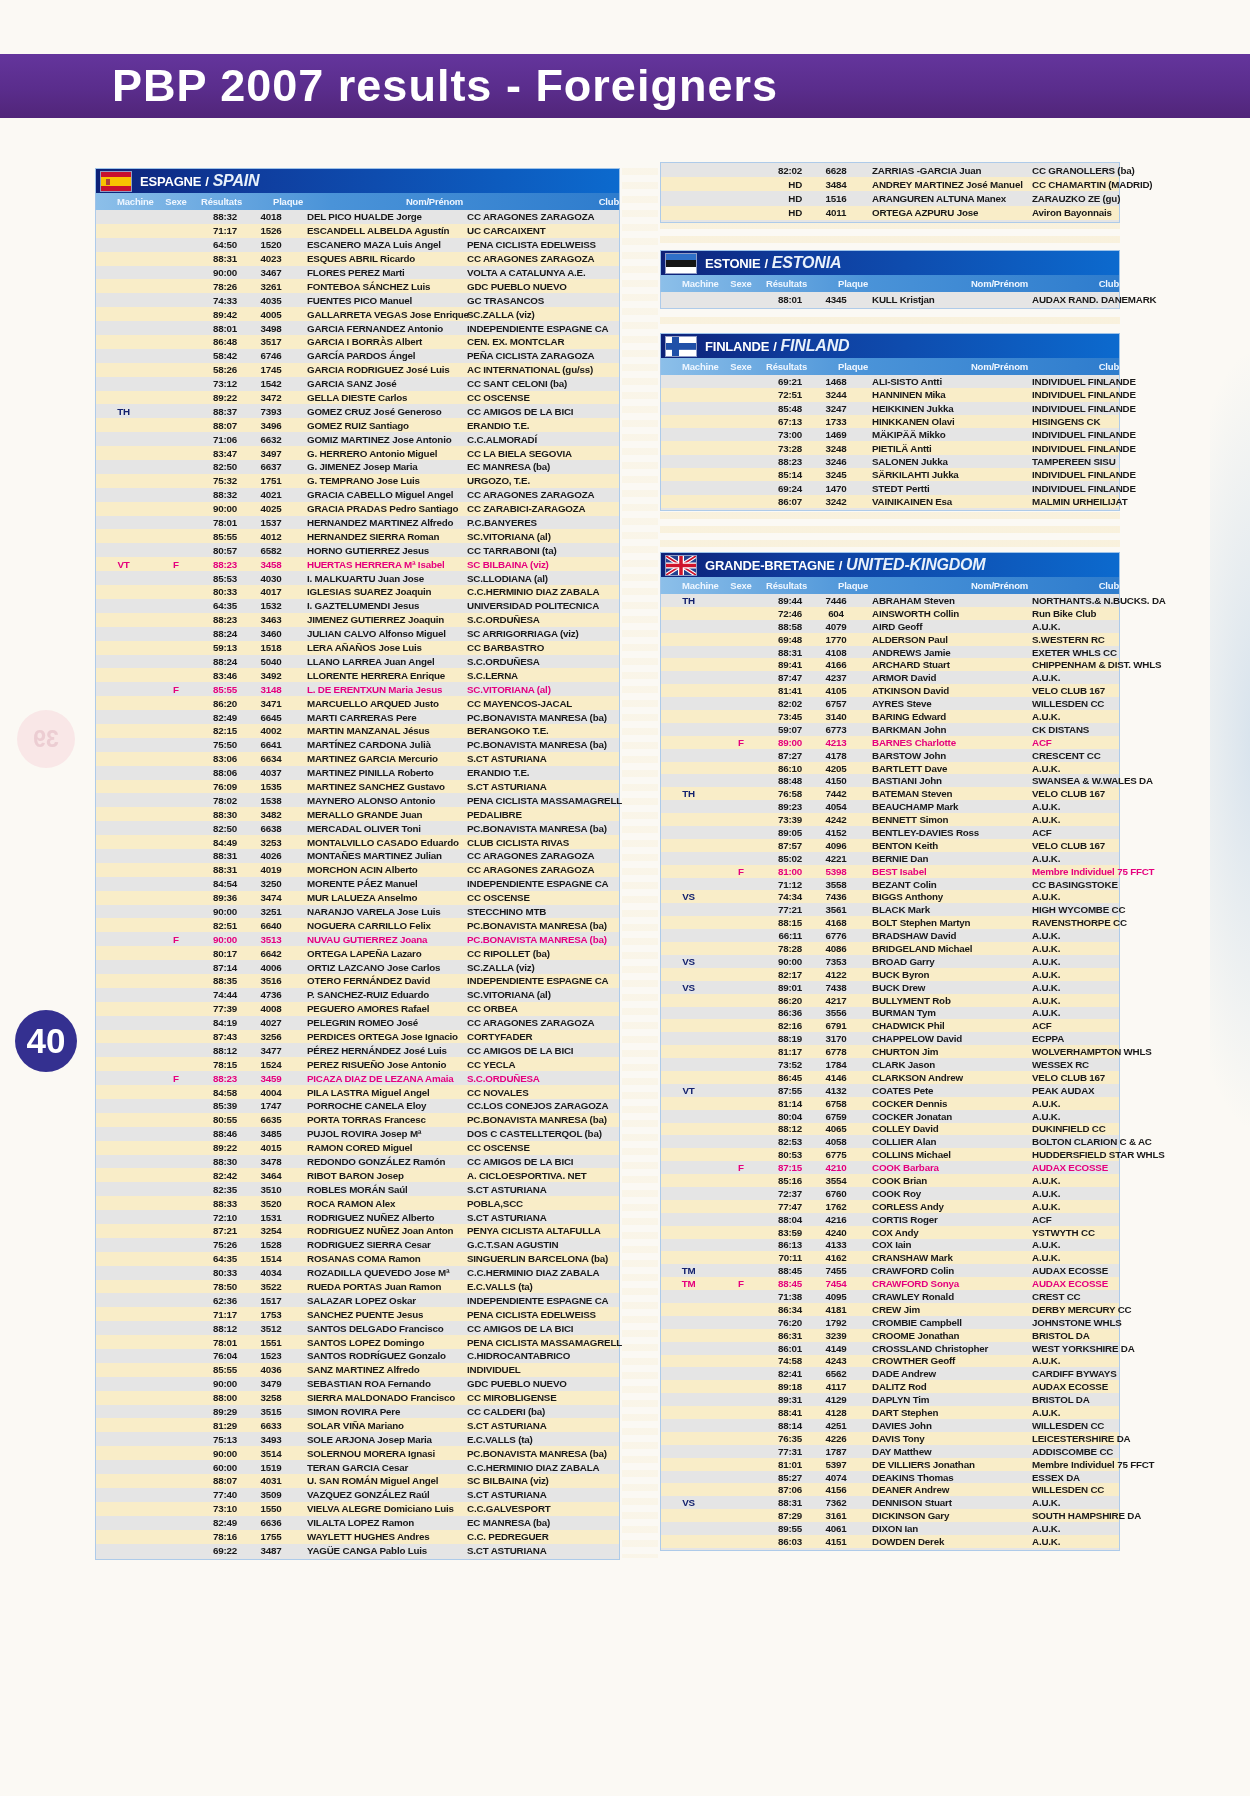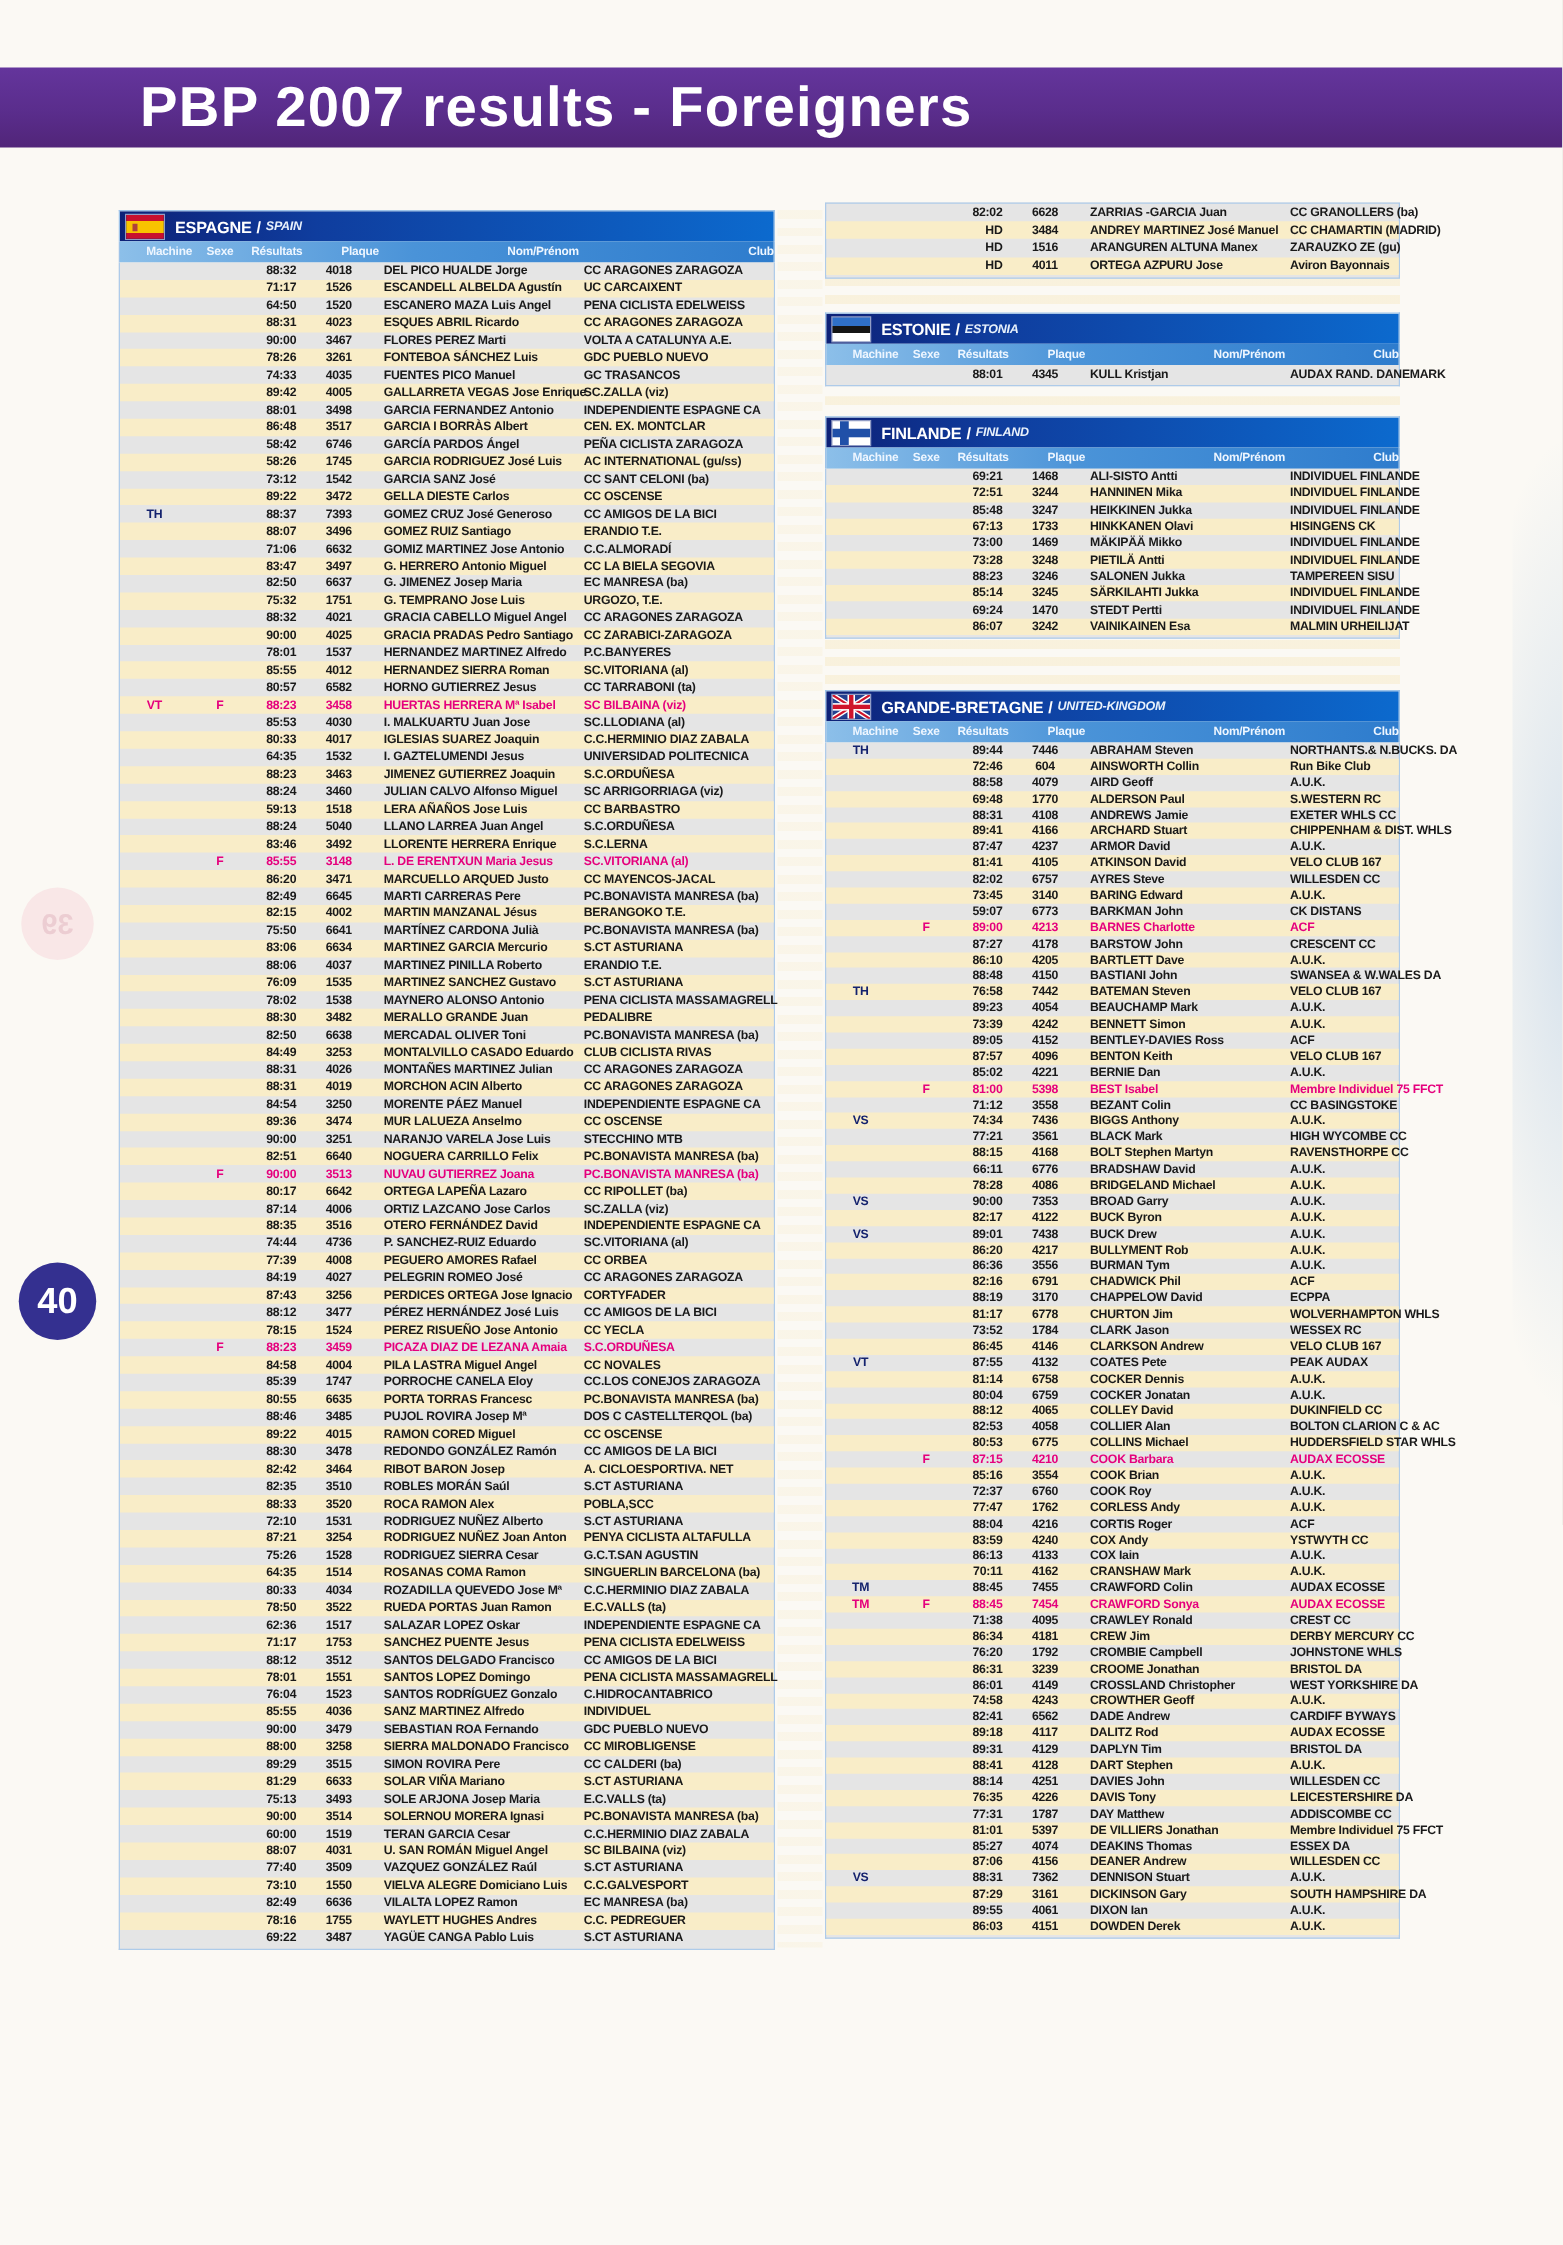--- a/index.html
+++ b/index.html
@@ -12,21 +12,21 @@
           color:#ffffff;font-size:45px;font-weight:bold;letter-spacing:1px;white-space:nowrap;}
   
   .tbl{position:absolute;--cols:55px 50px 38px 64px 160px 1fr;
        font-weight:bold;letter-spacing:-0.2px;}
   .bar{height:24px;display:flex;align-items:center;
        background:linear-gradient(90deg,#0d2177 0%,#0f3d9e 30%,#0c6ace 100%);
        border:1px solid #9ec3e8;border-bottom:none;}
   .flag{width:30px;height:19px;margin-left:5px;flex:0 0 auto;box-shadow:0 0 0 1px rgba(255,255,255,.55);}
   .bar .fr{color:#fff;font-size:13px;margin-left:9px;}
   .bar .slash{color:#fff;margin:0 4px;font-size:13px;}
-  .bar .en{color:#e8f1fb;font-style:italic;font-size:10px;font-weight:bold;}
+  .bar .en{color:#e8f1fb;font-style:italic;font-size:16px;font-weight:bold;}
   .colhead{height:17px;display:grid;grid-template-columns:var(--cols);align-items:center;
        background:linear-gradient(90deg,#8cbfe9 0%,#4a93d8 45%,#2e7ccd 100%);
        color:#eef6ff;font-size:9.5px;font-weight:bold;
        border-left:1px solid #9ec3e8;border-right:1px solid #9ec3e8;}
   .colhead span{white-space:nowrap;overflow:visible;}
   .colhead .c0{text-align:right;padding-left:6px;margin-left:15px;}
   .colhead .c1{text-align:center;}
   .colhead .c2{text-align:left;}
   .colhead .c3{text-align:right;}
   .colhead .c4,.colhead .c5{padding-left:4px;text-align:right;}
@@ -55,21 +55,21 @@
      background-image:linear-gradient(#2050a8,#2050a8),linear-gradient(#2050a8,#2050a8);
      background-repeat:no-repeat;background-size:100% 36%,24% 100%;background-position:0 50%,26% 0;}
   .flag-gb svg{display:block;}
   
   .legend{position:absolute;left:95px;top:1748px;width:900px;font-size:10.5px;color:#1b1b1b;
           letter-spacing:-0.1px;}
   .legend b{font-weight:bold;}
   
   .badge{position:absolute;left:15px;top:1010px;width:62px;height:62px;border-radius:50%;
          background:#343090;color:#ffffff;display:flex;align-items:center;justify-content:center;
-         font-size:29px;font-weight:bold;}
+         font-size:35px;font-weight:bold;}
   
   .ghost-circle{position:absolute;left:17px;top:710px;width:58px;height:58px;border-radius:50%;
          background:#f9e7e7;color:#eccdd2;display:flex;align-items:center;justify-content:center;
          font-size:23px;font-weight:bold;transform:scaleX(-1);}
   .ghost{position:absolute;background:repeating-linear-gradient(180deg,
          rgba(247,235,202,.55) 0 7px, rgba(255,255,255,0) 7px 14px);}
   #ghost1{left:660px;top:222px;width:460px;height:26px;}
   #ghost2{left:660px;top:317px;width:460px;height:14px;}
   #ghost3{left:660px;top:512px;width:460px;height:38px;}
   #ghost4{left:622px;top:168px;width:36px;height:1390px;opacity:.5;}

